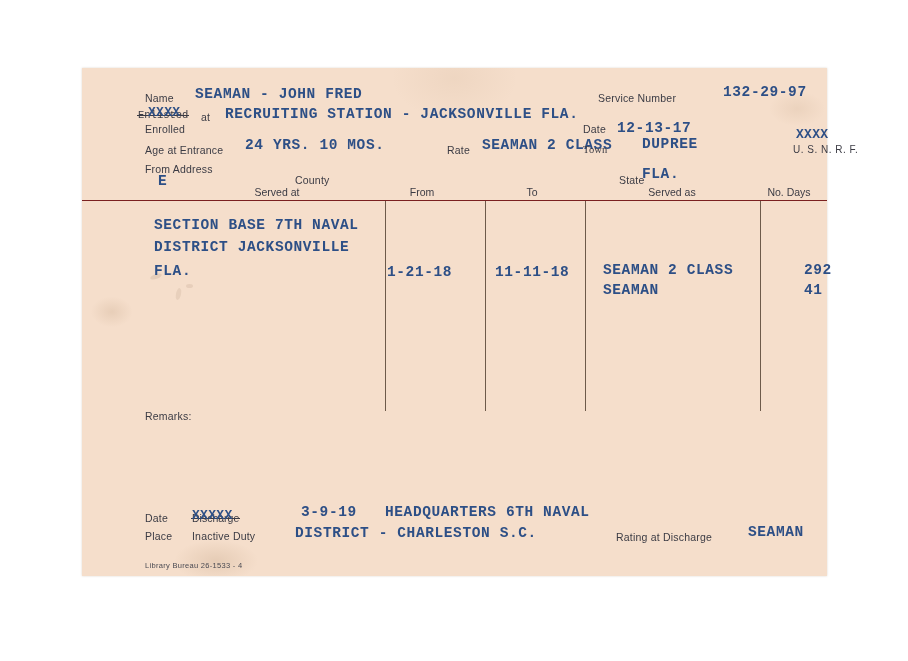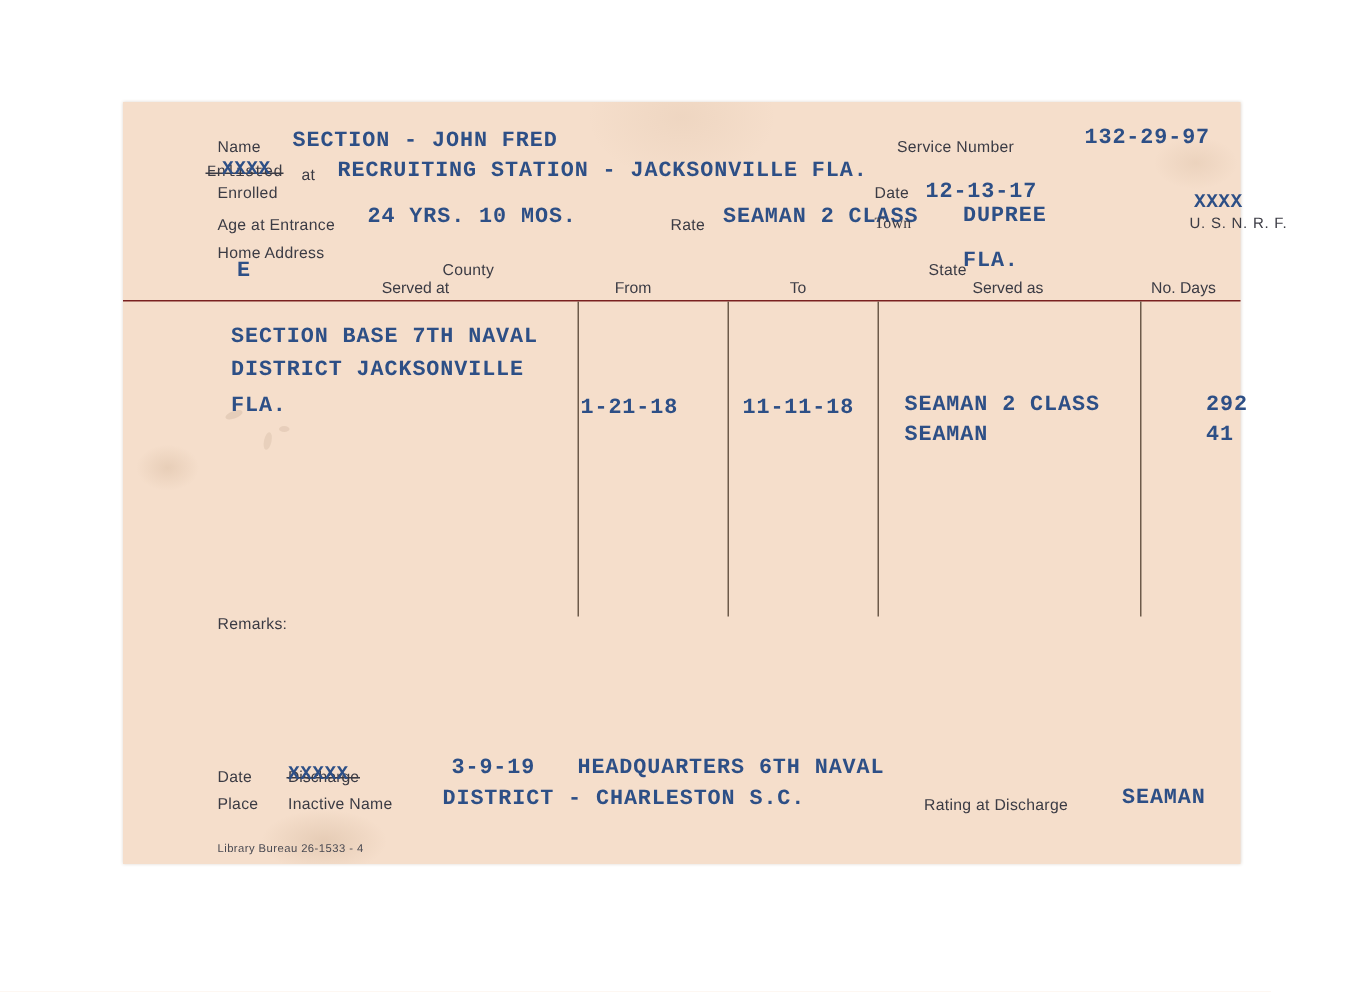--- a/index.html
+++ b/index.html
@@ -124,21 +124,21 @@
 </head>
 <body>
 
 <div id="card">
 
   <div class="smudge" style="left:68px; top:206px; width:12px; height:5px; transform:rotate(-20deg); opacity:.5;"></div>
   <div class="smudge" style="left:104px; top:216px; width:7px; height:4px; opacity:.45;"></div>
   <div class="smudge" style="left:94px; top:220px; width:5px; height:12px; transform:rotate(12deg); opacity:.4;"></div>
 
   <div class="lbl" style="left:63px; top:24px;">Name</div>
-  <div class="typed" style="left:113px; top:18px;">SECTION - JOHN FRED</div>
+  <div class="typed" style="left:113px; top:18px;">SEAMAN - JOHN FRED</div>
 
   <div class="lbl" style="left:516px; top:24px;">Service Number</div>
   <div class="typed" style="left:641px; top:16px;">132-29-97</div>
 
   <div class="strike" style="left:56px; top:41px;font-family:Liberation Mono, monospace;">Enlisted</div>
   <div class="xed" style="left:66px; top:37px;">XXXX</div>
 
   <div class="lbl" style="left:63px; top:55px;">Enrolled</div>
   <div class="lbl" style="left:119px; top:43px;">at</div>
   <div class="typed" style="left:143px; top:38px;">RECRUITING STATION - JACKSONVILLE FLA.</div>
@@ -150,21 +150,21 @@
   <div class="usnrf" style="left:711px; top:76px;">U. S. N. R. F.</div>
 
   <div class="lbl" style="left:63px; top:76px;">Age at Entrance</div>
   <div class="typed" style="left:163px; top:69px;">24 YRS. 10 MOS.</div>
   <div class="lbl" style="left:365px; top:76px;">Rate</div>
   <div class="typed" style="left:400px; top:69px;">SEAMAN 2 CLASS</div>
 
   <div class="lbl" style="left:501px; top:76px;font-family:Liberation Serif, serif;">Town</div>
   <div class="typed" style="left:560px; top:68px;">DUPREE</div>
 
-  <div class="lbl" style="left:63px; top:95px;">Home Address</div>
+  <div class="lbl" style="left:63px; top:95px;">From Address</div>
   <div class="typed" style="left:76px; top:105px;">E</div>
 
   <div class="lbl" style="left:213px; top:106px;">County</div>
   <div class="lbl" style="left:501px; top:106px;margin-left:36px;">State</div>
   <div class="typed" style="left:560px; top:98px;">FLA.</div>
 
   <div class="colhdr" style="left:150px; top:118px; width:90px;">Served at</div>
   <div class="colhdr" style="left:305px; top:118px; width:70px;">From</div>
   <div class="colhdr" style="left:420px; top:118px; width:60px;">To</div>
   <div class="colhdr" style="left:540px; top:118px; width:100px;">Served as</div>
@@ -194,21 +194,21 @@
 
   <div class="lbl" style="left:63px; top:342px;">Remarks:</div>
 
   <div class="lbl" style="left:63px; top:444px;">Date</div>
   <div class="strike" style="left:110px; top:444px;">Discharge</div>
   <div class="xed" style="left:110px; top:440px;">XXXXX</div>
   <div class="typed" style="left:219px; top:436px;">3-9-19</div>
   <div class="typed" style="left:303px; top:436px;">HEADQUARTERS 6TH NAVAL</div>
 
   <div class="lbl" style="left:63px; top:462px;">Place</div>
-  <div class="lbl" style="left:110px; top:462px;">Inactive Name</div>
+  <div class="lbl" style="left:110px; top:462px;">Inactive Duty</div>
   <div class="typed" style="left:213px; top:457px;">DISTRICT - CHARLESTON S.C.</div>
 
   <div class="lbl" style="left:534px; top:463px;">Rating at Discharge</div>
   <div class="typed" style="left:666px; top:456px;">SEAMAN</div>
 
   <div class="footer-note" style="left:63px; top:493px;">Library Bureau  26-1533   - 4</div>
 
 </div>
 
 </body></html>

